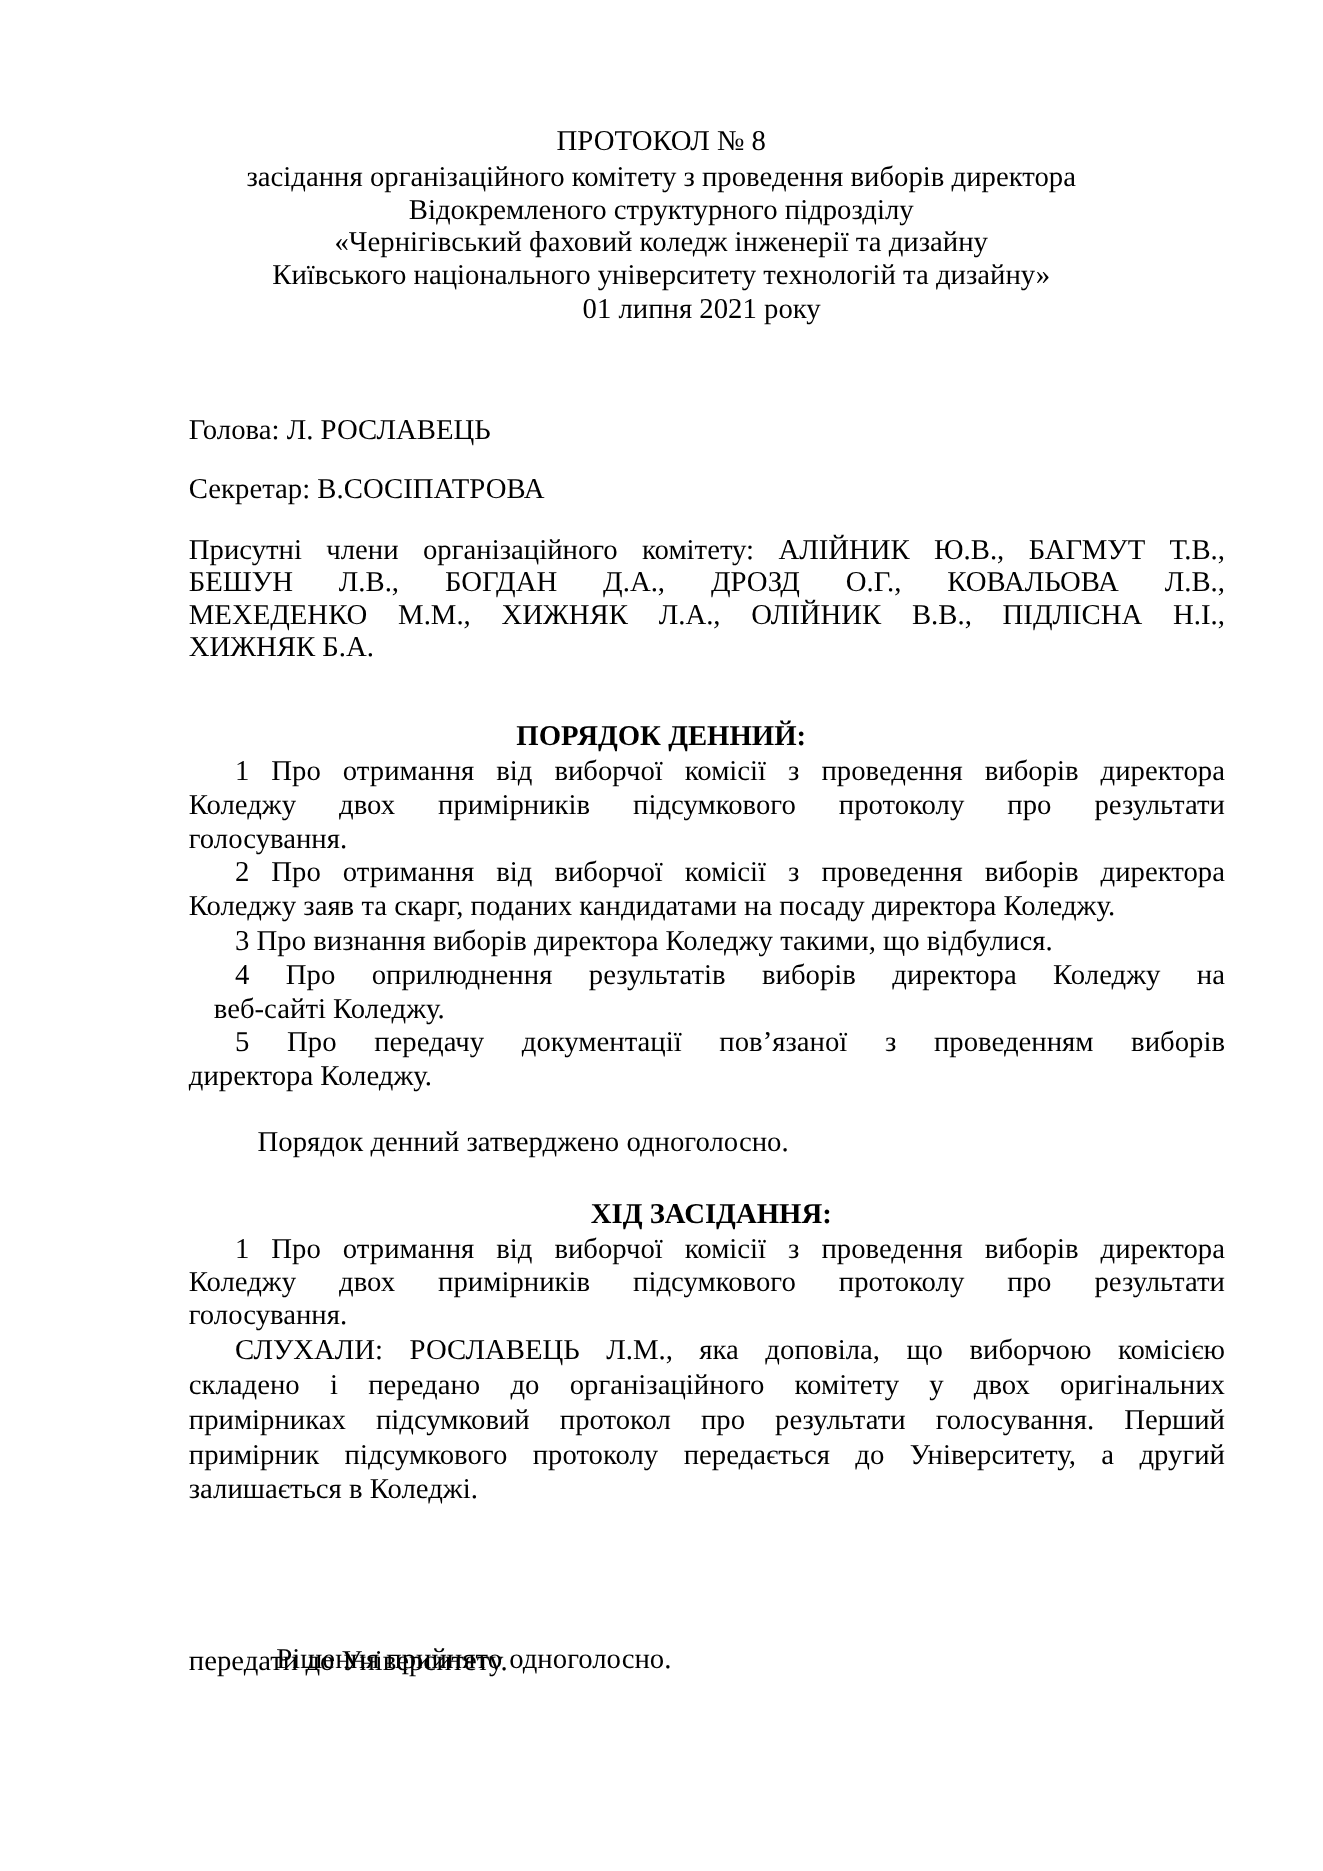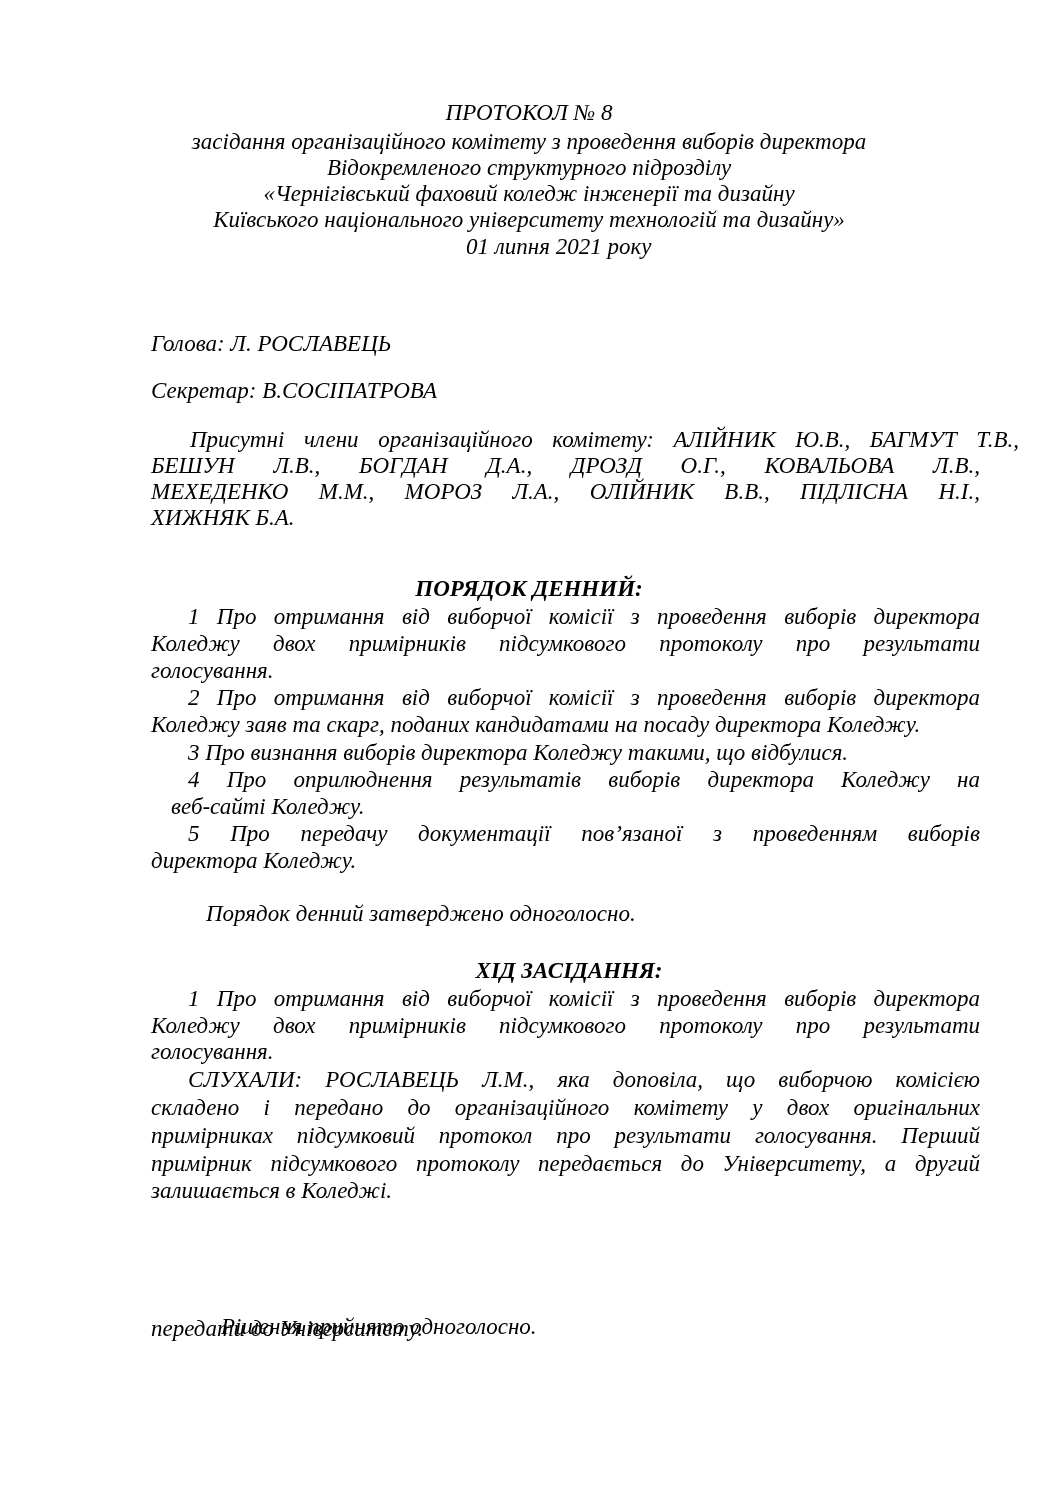--- a/index.html
+++ b/index.html
@@ -1,21 +1,21 @@
 <!DOCTYPE html>
 <html><head>
 <meta charset="utf-8">
 <style>
   html, body { margin: 0; padding: 0; background: #ffffff; }
   body {
     width: 1058px; height: 1497px; position: relative; overflow: hidden;
     font-family: "Liberation Serif", "DejaVu Serif", serif;
     color: #000;
   }
-  .page { position: absolute; left: 0; top: 0; width: 1058px; height: 1080px; font-style: italic; }
+  .page { position: absolute; left: 0; top: 0; width: 1058px; height: 1080px; }
   .t { position: absolute; font-size: 23px; line-height: 27px; white-space: nowrap; transform-origin: left top; }
   .center { text-align: center; left: 0; width: 1058px; }
   .bold { font-weight: bold; }
   .just { white-space: normal; text-align: justify; text-align-last: justify; width: 829px; left: 151px; }
   .cond { transform: scaleX(0.86); }
 </style>
 </head>
 <body>
 
 <div class="page">
@@ -23,23 +23,23 @@
   <div class="t center cond" style="top:99px; transform:none;">ПРОТОКОЛ № 8</div>
   <div class="t center" style="top:128px;">засідання організаційного комітету з проведення виборів директора</div>
   <div class="t center" style="top:154px;">Відокремленого структурного підрозділу</div>
   <div class="t center" style="top:180px;">«Чернігівський фаховий коледж інженерії та дизайну</div>
   <div class="t center" style="top:206px;">Київського національного університету технологій та дизайну»</div>
   <div class="t" style="top:233px; left:466px;text-align:right;">01 липня 2021 року</div>
 
   <div class="t" style="top:330px; left:151px;">Голова:  Л. РОСЛАВЕЦЬ</div>
   <div class="t" style="top:377px; left:151px;">Секретар: В.СОСІПАТРОВА</div>
 
-  <div class="t just" style="top:426px;margin-left:39px;">Присутні члени організаційного комітету: АЛІЙНИК Ю.В., БАГМУТ Т.В.,</div>
+  <div class="t just" style="top:426px;">Присутні члени організаційного комітету: АЛІЙНИК Ю.В., БАГМУТ Т.В.,</div>
   <div class="t just" style="top:452px;">БЕШУН Л.В., БОГДАН Д.А., ДРОЗД О.Г., КОВАЛЬОВА Л.В.,</div>
-  <div class="t just" style="top:478px;">МЕХЕДЕНКО М.М., МОРОЗ Л.А., ОЛІЙНИК В.В., ПІДЛІСНА Н.І.,</div>
+  <div class="t just" style="top:478px;">МЕХЕДЕНКО М.М., ХИЖНЯК Л.А., ОЛІЙНИК В.В., ПІДЛІСНА Н.І.,</div>
   <div class="t" style="top:504px; left:151px;">ХИЖНЯК Б.А.</div>
 
   <div class="t center bold" style="top:575px;">ПОРЯДОК ДЕННИЙ:</div>
   <div class="t just" style="top:603px; left:188px; width:792px;">1 Про отримання від виборчої комісії з проведення виборів директора</div>
   <div class="t just" style="top:630px;">Коледжу двох примірників підсумкового протоколу про результати</div>
   <div class="t" style="top:657px; left:151px;">голосування.</div>
   <div class="t just" style="top:684px; left:188px; width:792px;">2 Про отримання від виборчої комісії з проведення виборів директора</div>
   <div class="t" style="top:711px; left:151px;text-align:right;">Коледжу заяв та скарг, поданих кандидатами на посаду директора Коледжу.</div>
   <div class="t" style="top:739px; left:188px;">3  Про визнання виборів директора Коледжу такими, що відбулися.</div>
   <div class="t just" style="top:766px; left:188px; width:792px;">4  Про оприлюднення результатів виборів директора Коледжу на</div>

